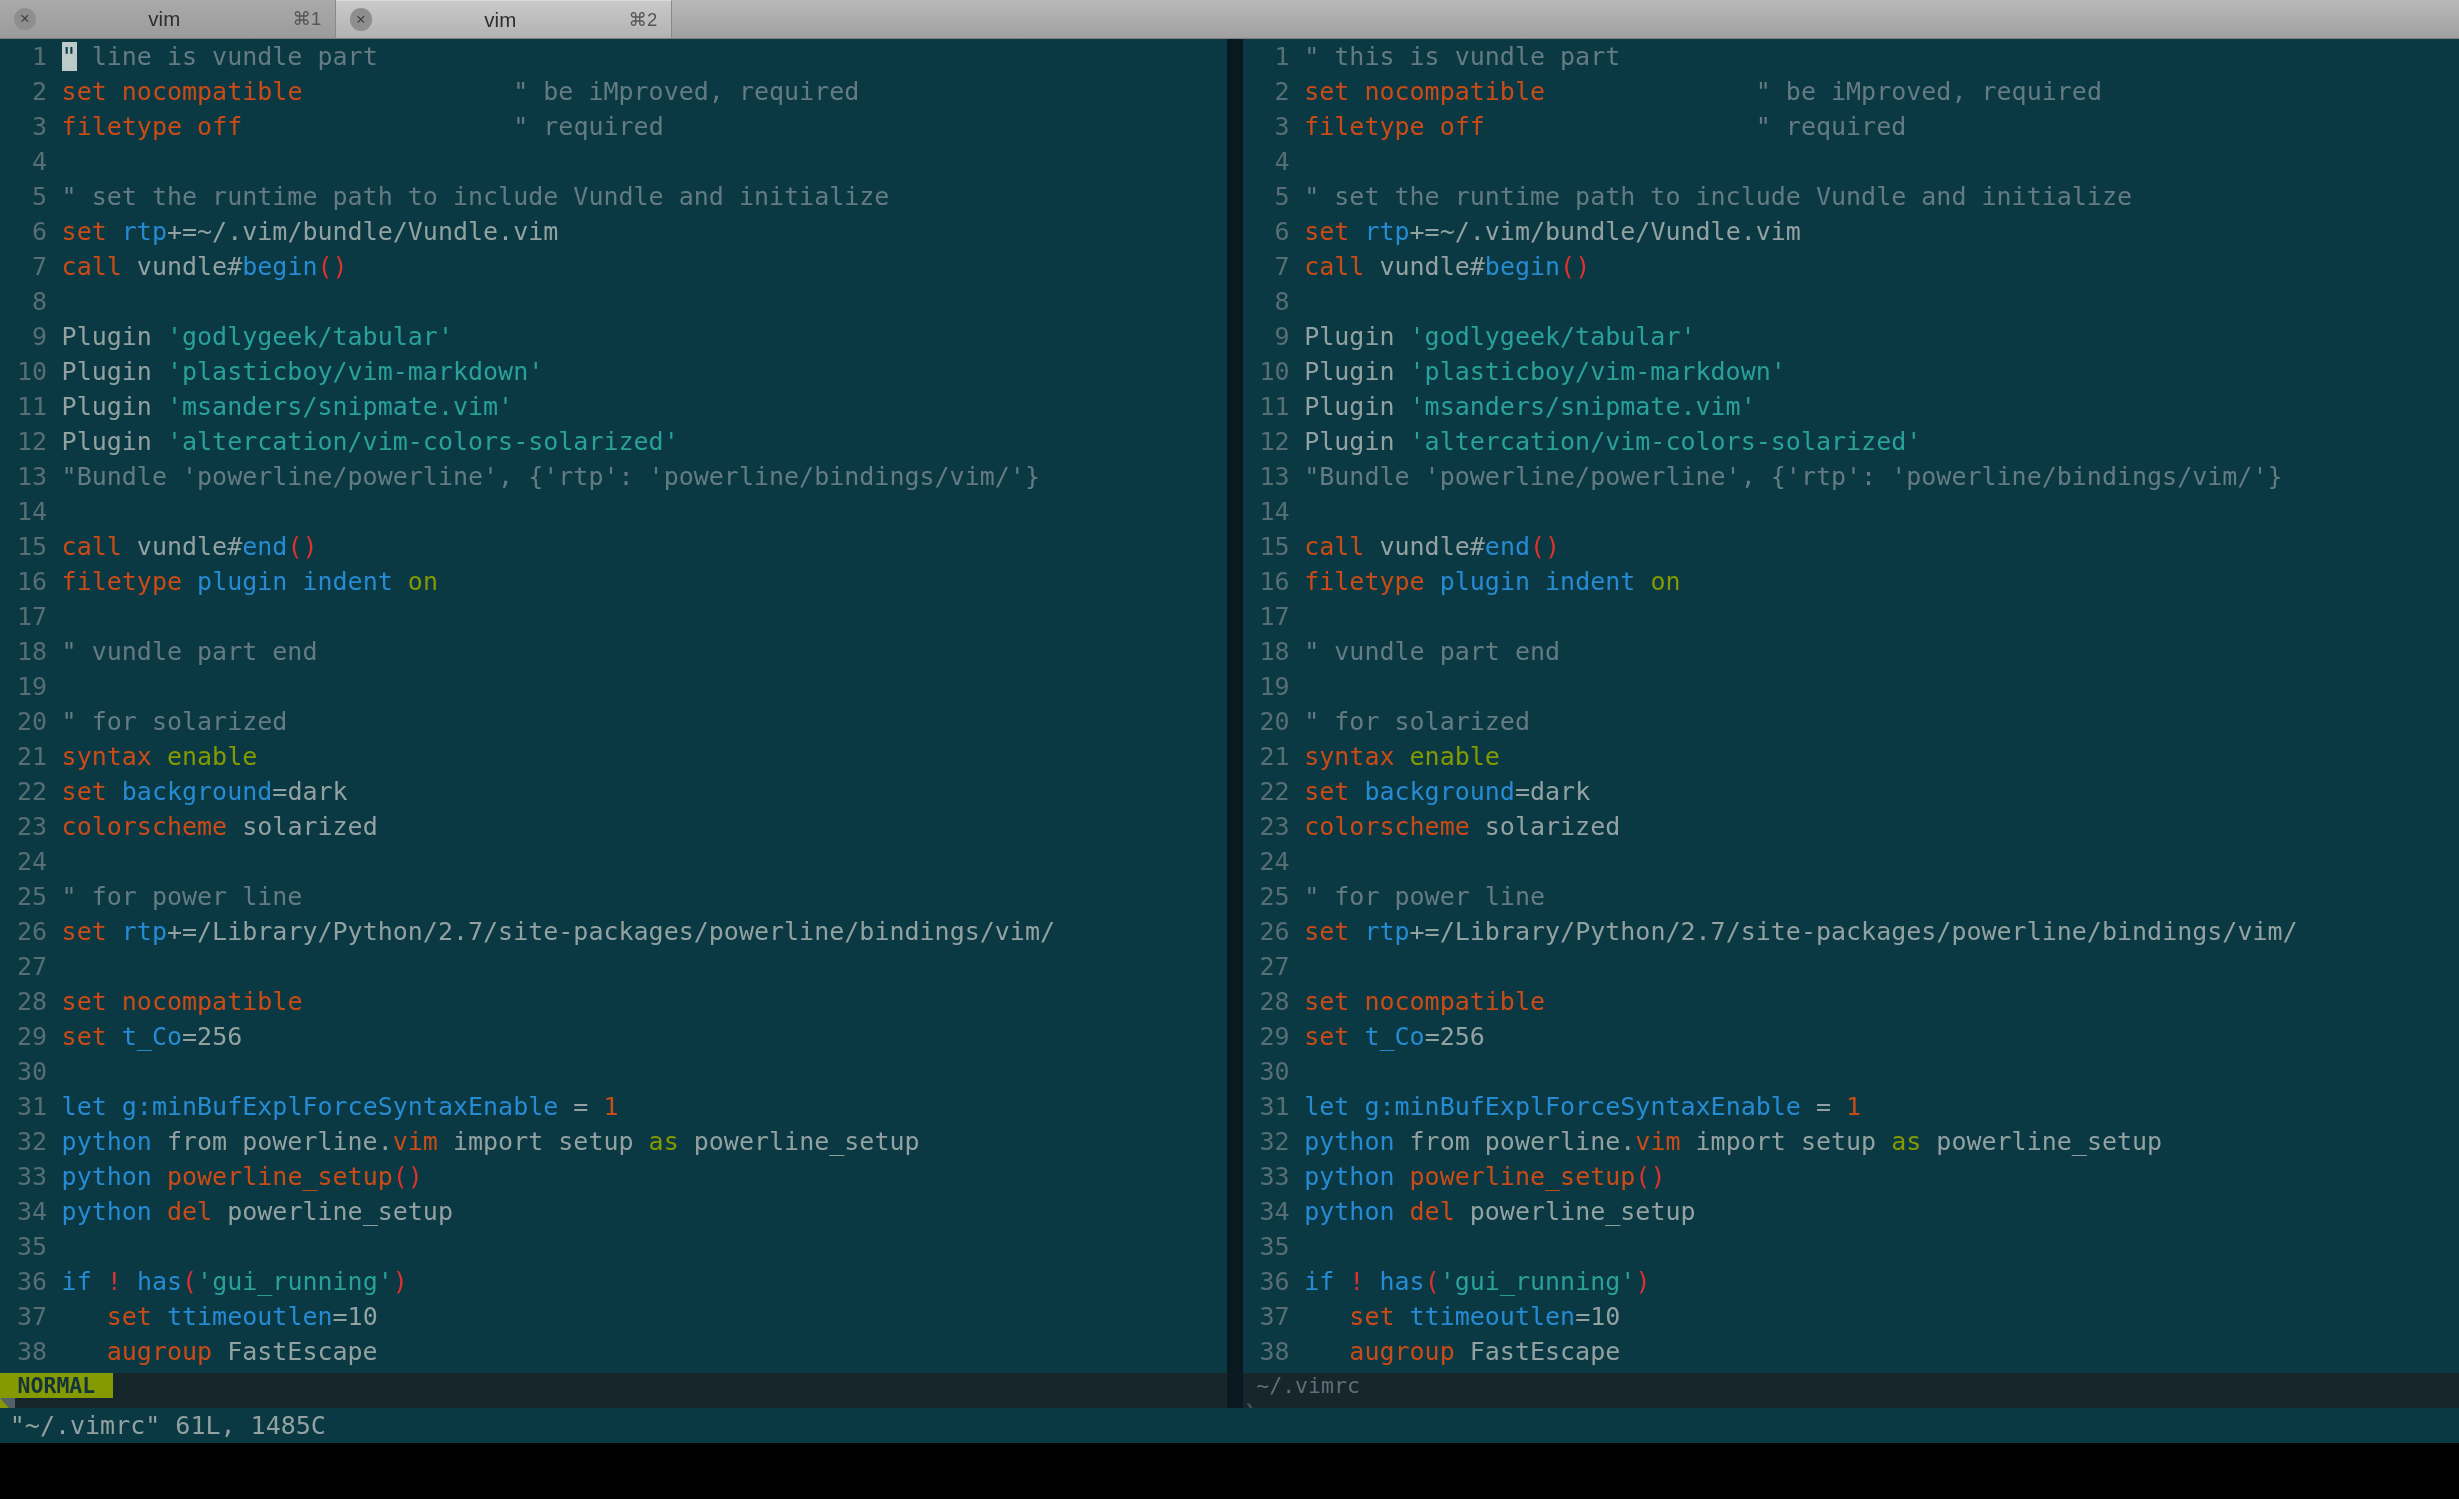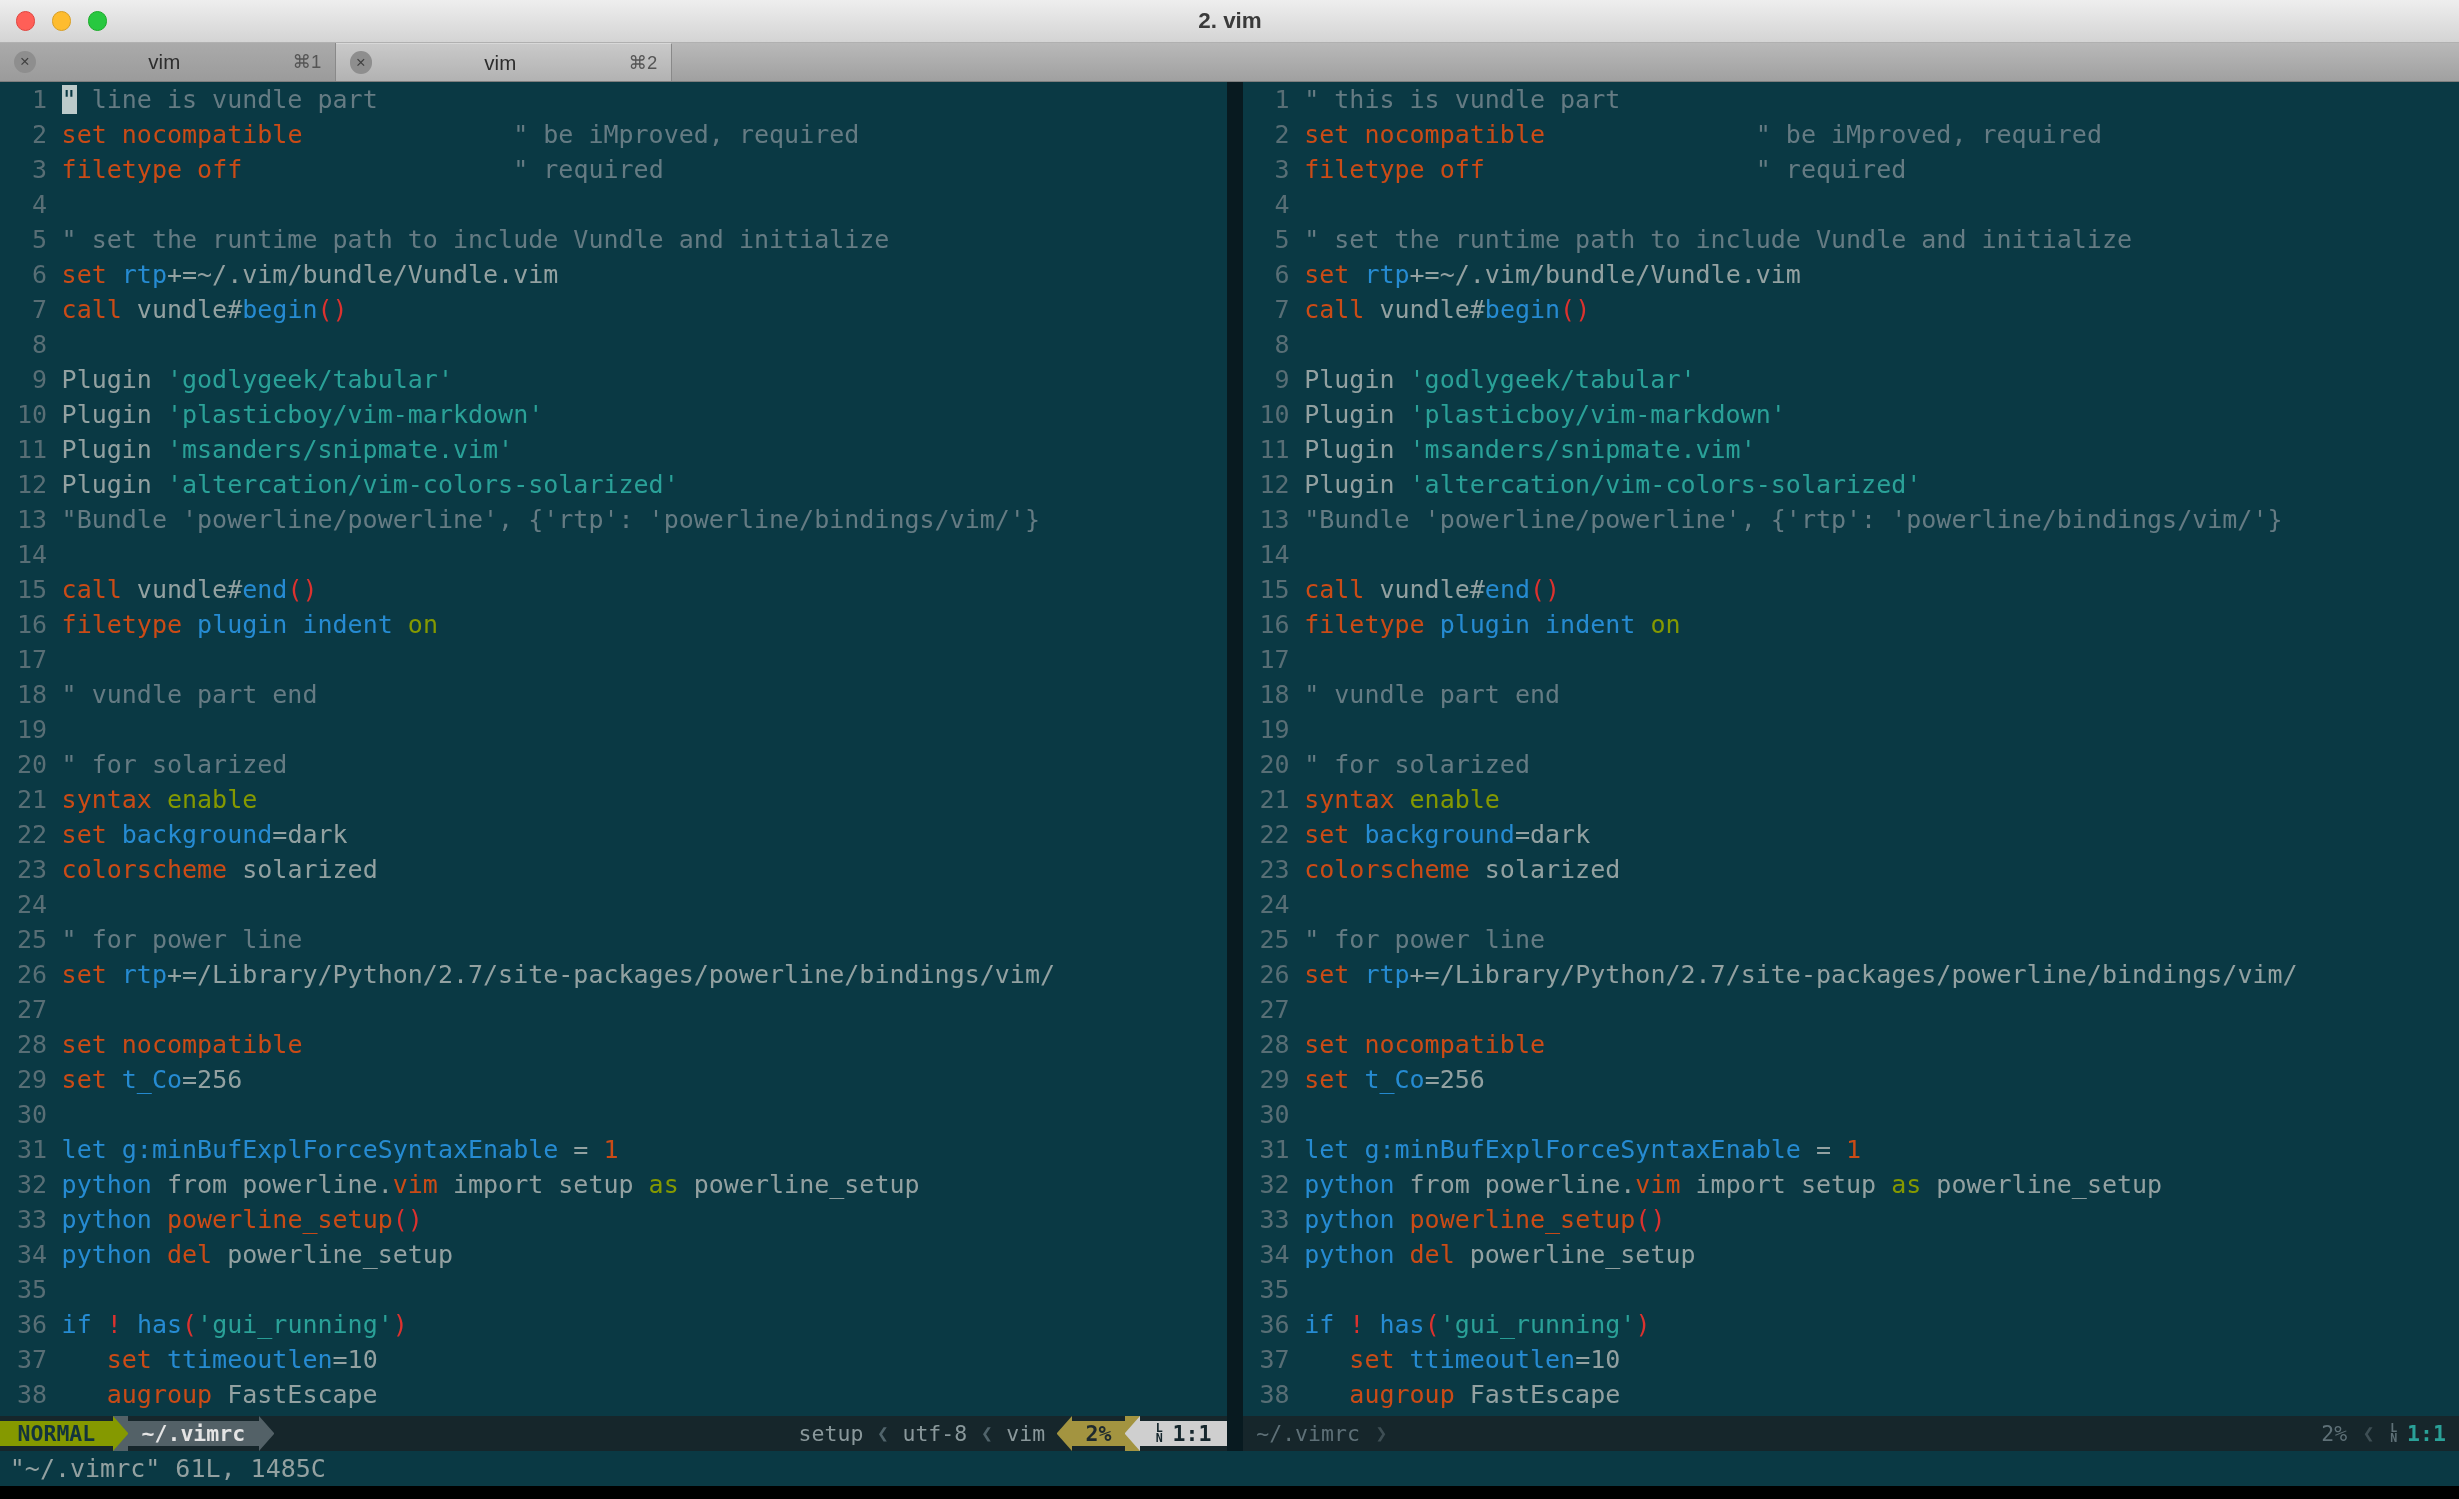--- a/index.html
+++ b/index.html
@@ -56,21 +56,21 @@
   .pane.left  { width:1227px; flex:0 0 1227px; }
   .pane.right { width:1217px; flex:0 0 1217px; }
   .divider { width:15.6px; flex:0 0 15.6px; background: var(--divider_bg); }
 
   .line { height:35px; line-height:35px; font-size:25px; white-space:pre; }
   .lnum { display:inline-block; width:47px; margin-right:14.6px; text-align:right; color:var(--lnum_fg); }
   .cursor { background: var(--cursor_bg); color: var(--editor_bg); }
 
   
   .statusrow { height:35px; flex:0 0 35px; display:flex; font-size:21.5px; }
-  .sl { display:flex; align-items:center; background:var(--status_dark); overflow:hidden; }
+  .sl { display:flex; align-items:flex-start; background:var(--status_dark); overflow:hidden;flex-direction:column; }
   .sl.left { width:1227px; flex:0 0 1227px; }
   .sl-gap { width:15.6px; flex:0 0 15.6px; background:var(--divider_bg); }
   .sl.right { width:1217px; flex:0 0 1217px; }
 
   .seg { display:flex; align-items:center; padding:0 13.7px; white-space:pre; }
   .seg.mode { background:var(--mode_bg); color:var(--mode_fg); font-weight:bold; padding:0 17.6px; }
   .seg.file { background:var(--file_bg); color:var(--file_fg); font-weight:bold; }
   .seg.plain { color:var(--status_fg); padding:0 11.7px; }
   .seg.percent { background:var(--percent_bg); color:var(--percent_fg); font-weight:bold; }
   .seg.pos { background:var(--pos_bg); color:var(--pos_fg); font-weight:bold; gap:9.8px; padding:0 15.6px; }
@@ -93,28 +93,20 @@
 
   
   .cmdline { height:35px; flex:0 0 35px; background:var(--editor_bg); color:var(--cmd_fg); font-size:25px; line-height:35px; padding-left:9.8px; white-space:pre; }
   .bottomstrip { height:13.7px; flex:0 0 13.7px; background:#000; }
 </style>
 </head>
 <body>
 
 <div class="window">
 
-  <div class="titlebar">
-    <div class="traffic">
-      <span class="light red"></span>
-      <span class="light yellow"></span>
-      <span class="light green"></span>
-    </div>
-    <div class="title">2. vim</div>
-  </div>
 
   <div class="tabbar">
     <div class="tab inactive">
       <span class="tab-close">✕</span>
       <span class="tab-label">vim</span>
       <span class="tab-shortcut">⌘1</span>
     </div>
     <div class="tab active">
       <span class="tab-close">✕</span>
       <span class="tab-label">vim</span>

